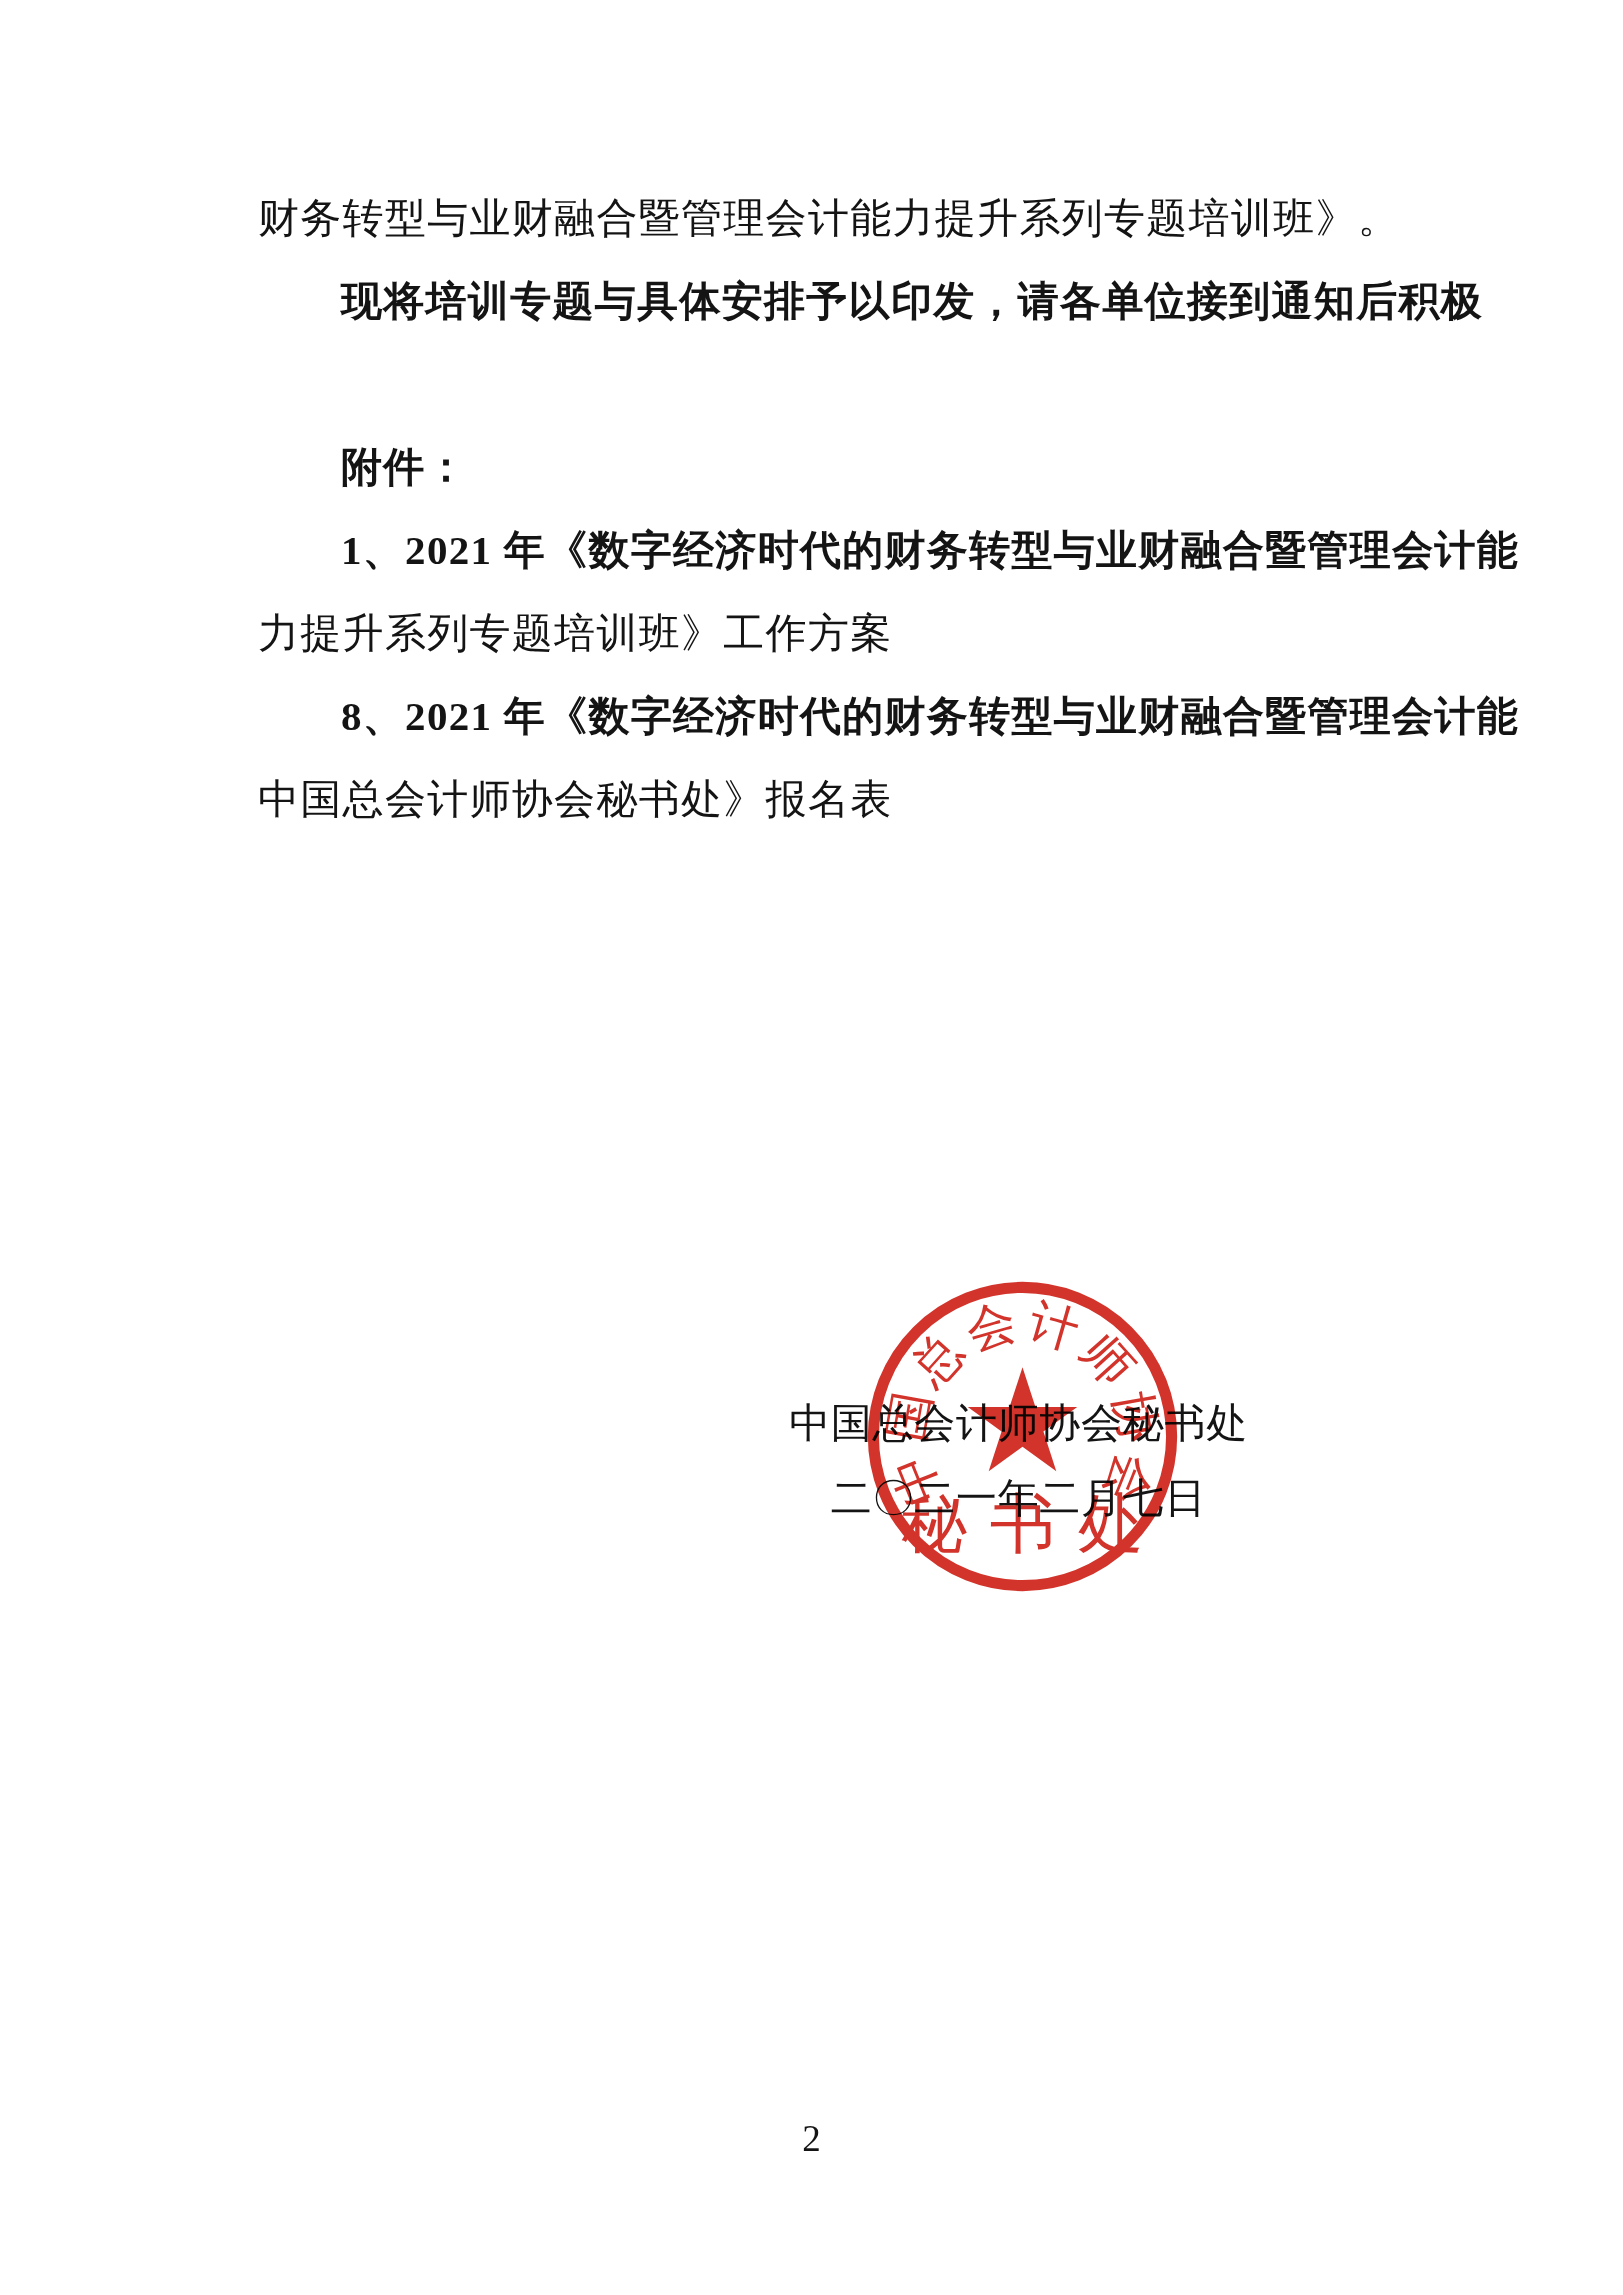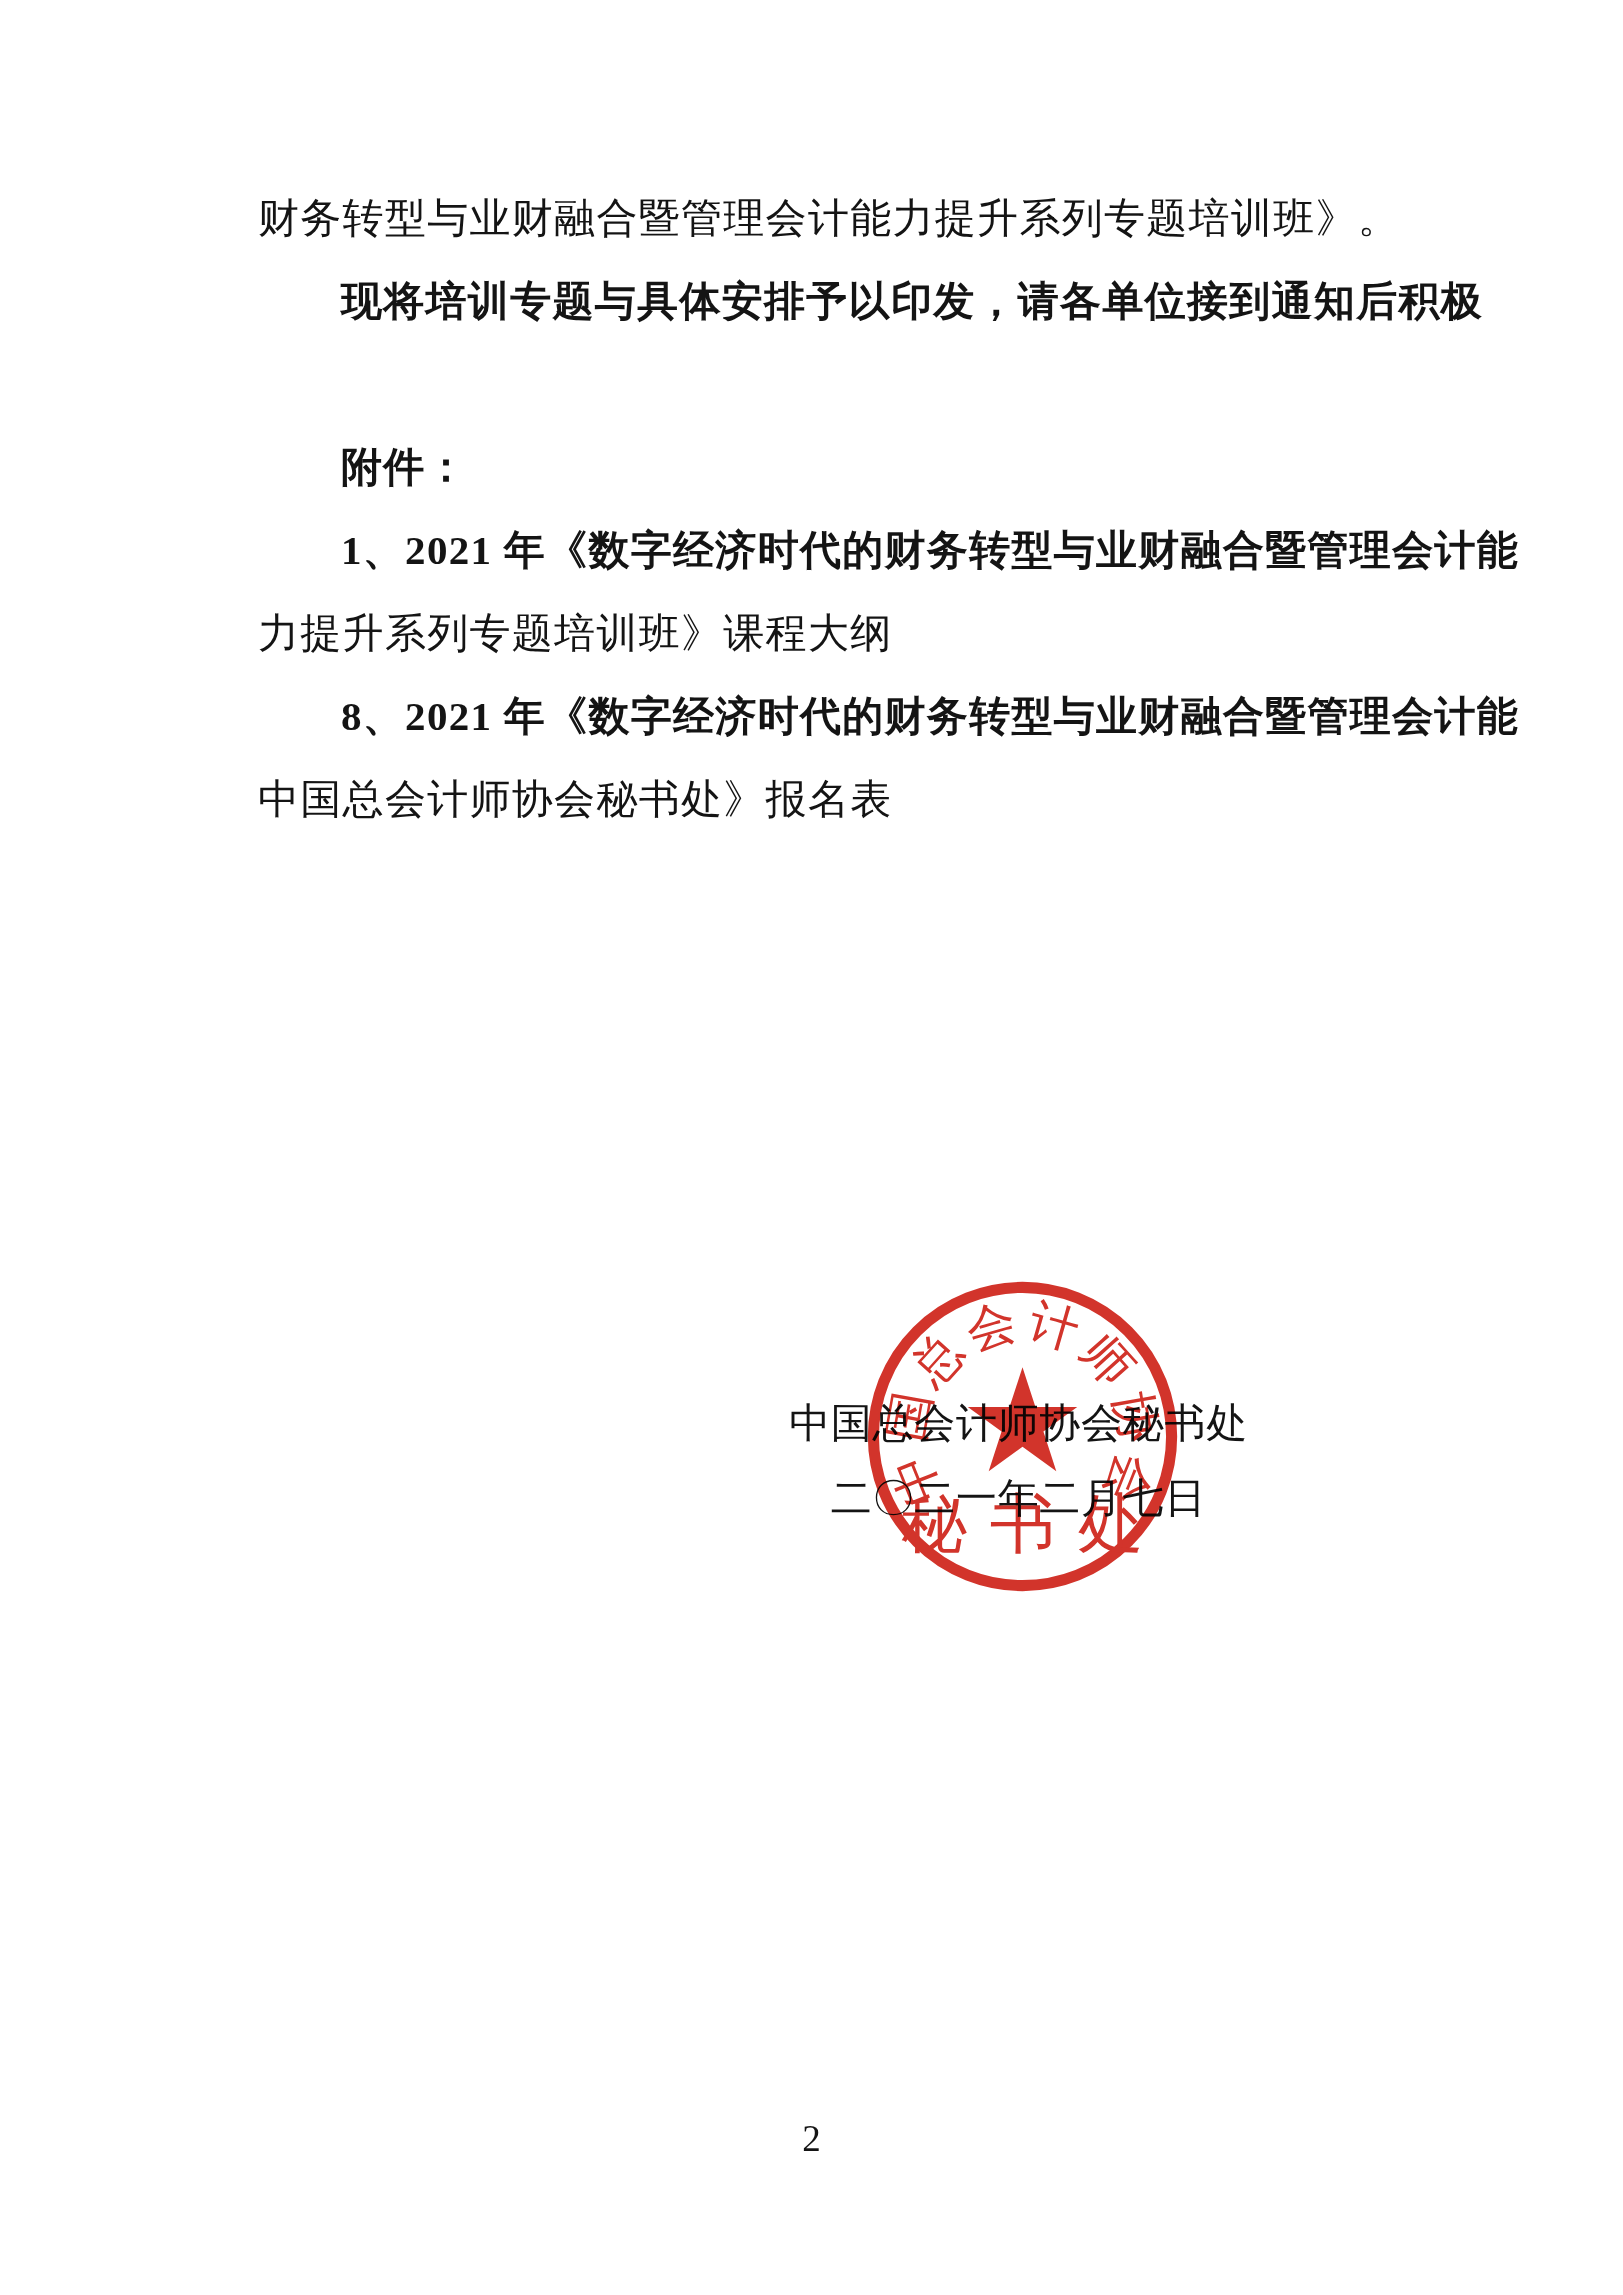--- a/index.html
+++ b/index.html
@@ -69,21 +69,21 @@
 <body>
 
 <div class="page">
 
   <div class="body-text">
     <div class="line">财务转型与业财融合暨管理会计能力提升系列专题培训班》。</div>
     <div class="line ind">现将培训专题与具体安排予以印发，请各单位接到通知后积极</div>
     <div class="line"></div>
     <div class="line ind">附件：</div>
     <div class="line ind">1、2021 年《数字经济时代的财务转型与业财融合暨管理会计能</div>
-    <div class="line">力提升系列专题培训班》课程大纲</div>
+    <div class="line">力提升系列专题培训班》工作方案</div>
     <div class="line ind">8、2021 年《数字经济时代的财务转型与业财融合暨管理会计能</div>
     <div class="line">中国总会计师协会秘书处》报名表</div>
   </div>
 
   <div class="signature">
     <span class="sig-line">中国总会计师协会秘书处</span>
     <span class="sig-line">二〇二一年二月七日</span>
   </div>
 
   <svg class="seal" viewBox="0 0 500 500" xmlns="http://www.w3.org/2000/svg">

